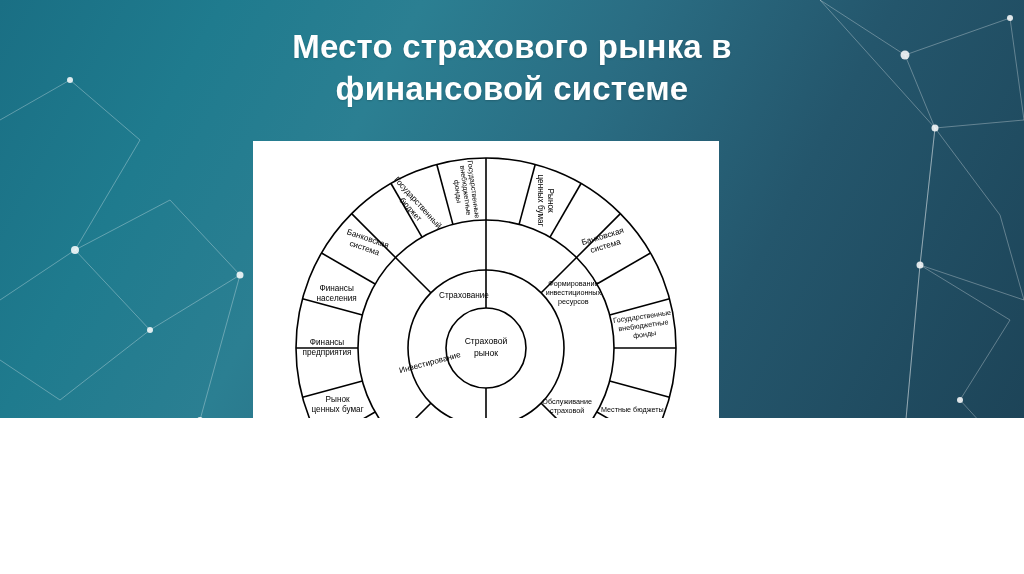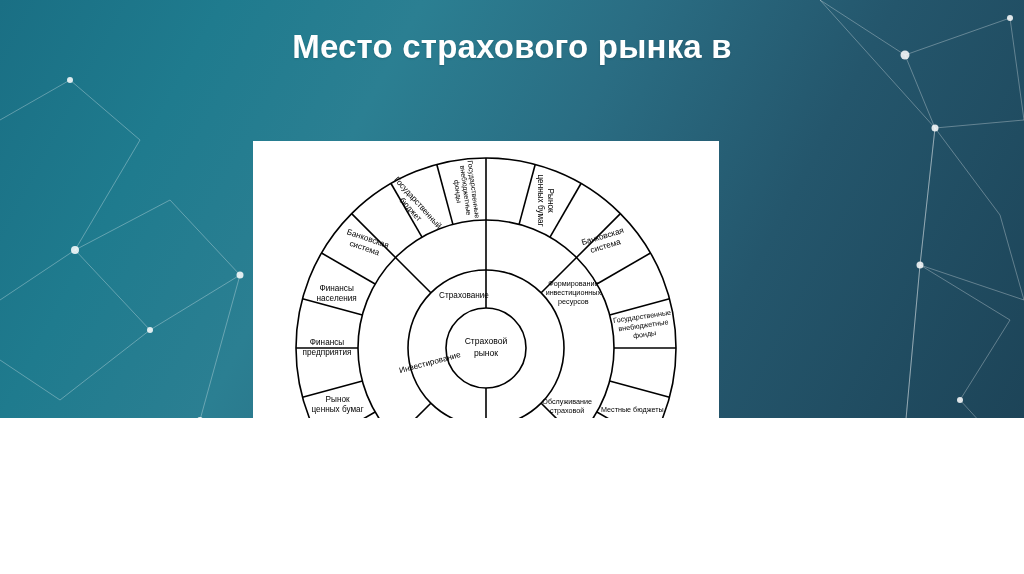--- a/index.html
+++ b/index.html
@@ -96,20 +96,21 @@
       <circle cx="240" cy="275" r="3.5"></circle>
       <circle cx="110" cy="470" r="3.5"></circle>
       <circle cx="200" cy="420" r="3"></circle>
       <circle cx="150" cy="560" r="3.5"></circle>
       <circle cx="70" cy="80" r="3"></circle>
     </g>
   </svg>
 
   <div class="title">
     <span>Место страхового рынка в</span>
+    <span class="l2">финансовой системе</span>
   </div>
 
   <div class="figure">
     <svg width="466" height="414" viewBox="0 0 466 414">
 
       <g id="wheel" transform="translate(233,207)">
 
         <circle class="ring-line" cx="0" cy="0" r="190"></circle>
         <circle class="ring-line" cx="0" cy="0" r="128"></circle>
         <circle class="ring-line" cx="0" cy="0" r="78"></circle>

